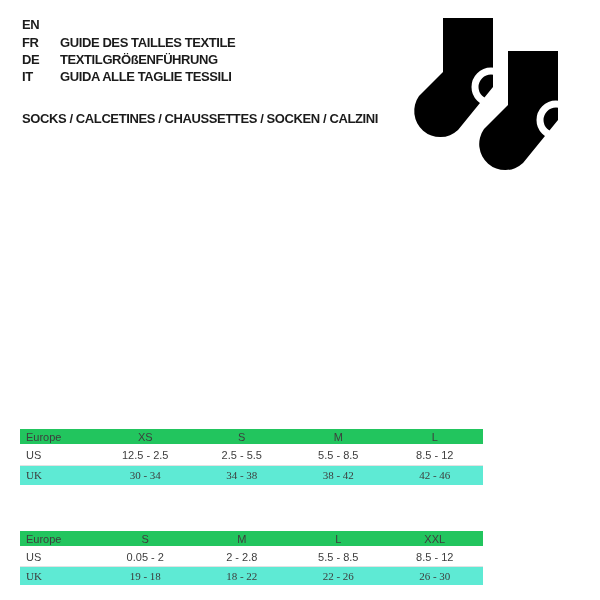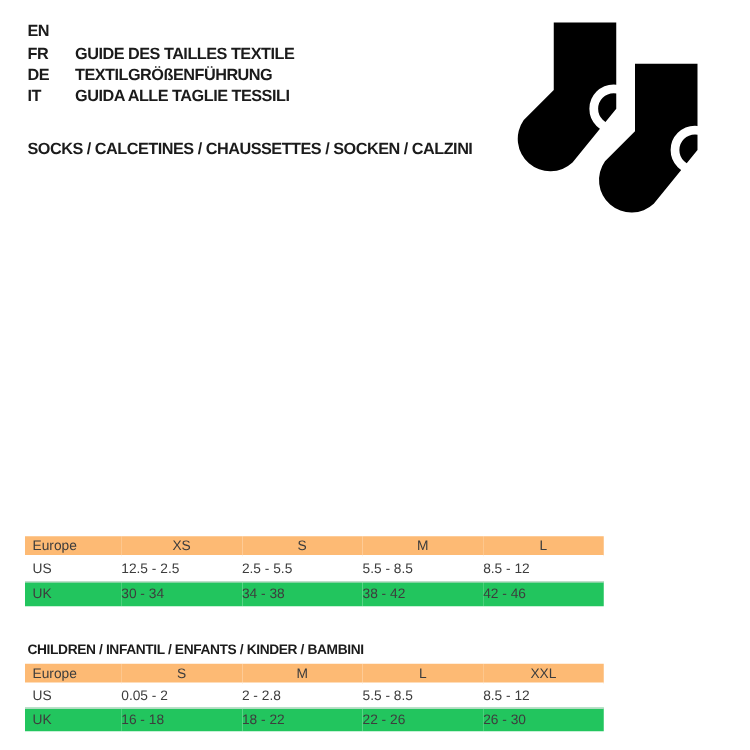--- a/index.html
+++ b/index.html
@@ -70,38 +70,39 @@
     border-collapse: collapse;
     table-layout: fixed;
     font-size: 11px;
     color: #3d3d3d;
   }
   .table-1 { top: 429px; }
   .table-2 { top: 531px; }
   table.size-table col.c-label { width: 77px; }
 
   table.size-table th {
-    background: #fdba74;
+    background: #22c55e;
     height: 16px;
     font-weight: normal;
     text-align: center;
     border-bottom: 2px solid #ffffff;
     padding: 0;
   }
   table.size-table td {
+    text-align: center;
     padding: 0;
   }
   .table-1 td { height: 20px; }
   .table-2 td { height: 19px; }
   table.size-table th.left,
   table.size-table td.left {
     text-align: left;
     padding-left: 6px;
   }
-  table.size-table tbody tr.alt { background: #22c55e; }
+  table.size-table tbody tr.alt { background: #5eead4; font-family: Liberation Serif, serif; }
   table.size-table tbody tr + tr td { border-top: 1px solid #e2e2e2; }
 </style>
 </head>
 <body>
 
 <div class="page">
 
   <div class="langs">
     <div class="lang-row">
       <span class="lang-code">EN</span>
@@ -166,21 +167,20 @@
       <tr class="alt">
         <td class="left">UK</td>
         <td>30 - 34</td>
         <td>34 - 38</td>
         <td>38 - 42</td>
         <td>42 - 46</td>
       </tr>
     </tbody>
   </table>
 
-  <div class="table-title title-2">CHILDREN / INFANTIL / ENFANTS / KINDER / BAMBINI</div>
   <table class="size-table table-2">
     <colgroup>
         <col class="c-label">
         <col>
         <col>
         <col>
         <col>
       </colgroup>
     <thead>
       <tr>
@@ -194,21 +194,21 @@
     <tbody>
       <tr>
         <td class="left">US</td>
         <td>0.05 - 2</td>
         <td>2 - 2.8</td>
         <td>5.5 - 8.5</td>
         <td>8.5 - 12</td>
       </tr>
       <tr class="alt">
         <td class="left">UK</td>
-        <td>16 - 18</td>
+        <td>19 - 18</td>
         <td>18 - 22</td>
         <td>22 - 26</td>
         <td>26 - 30</td>
       </tr>
     </tbody>
   </table>
 
 </div>
 
 </body></html>

